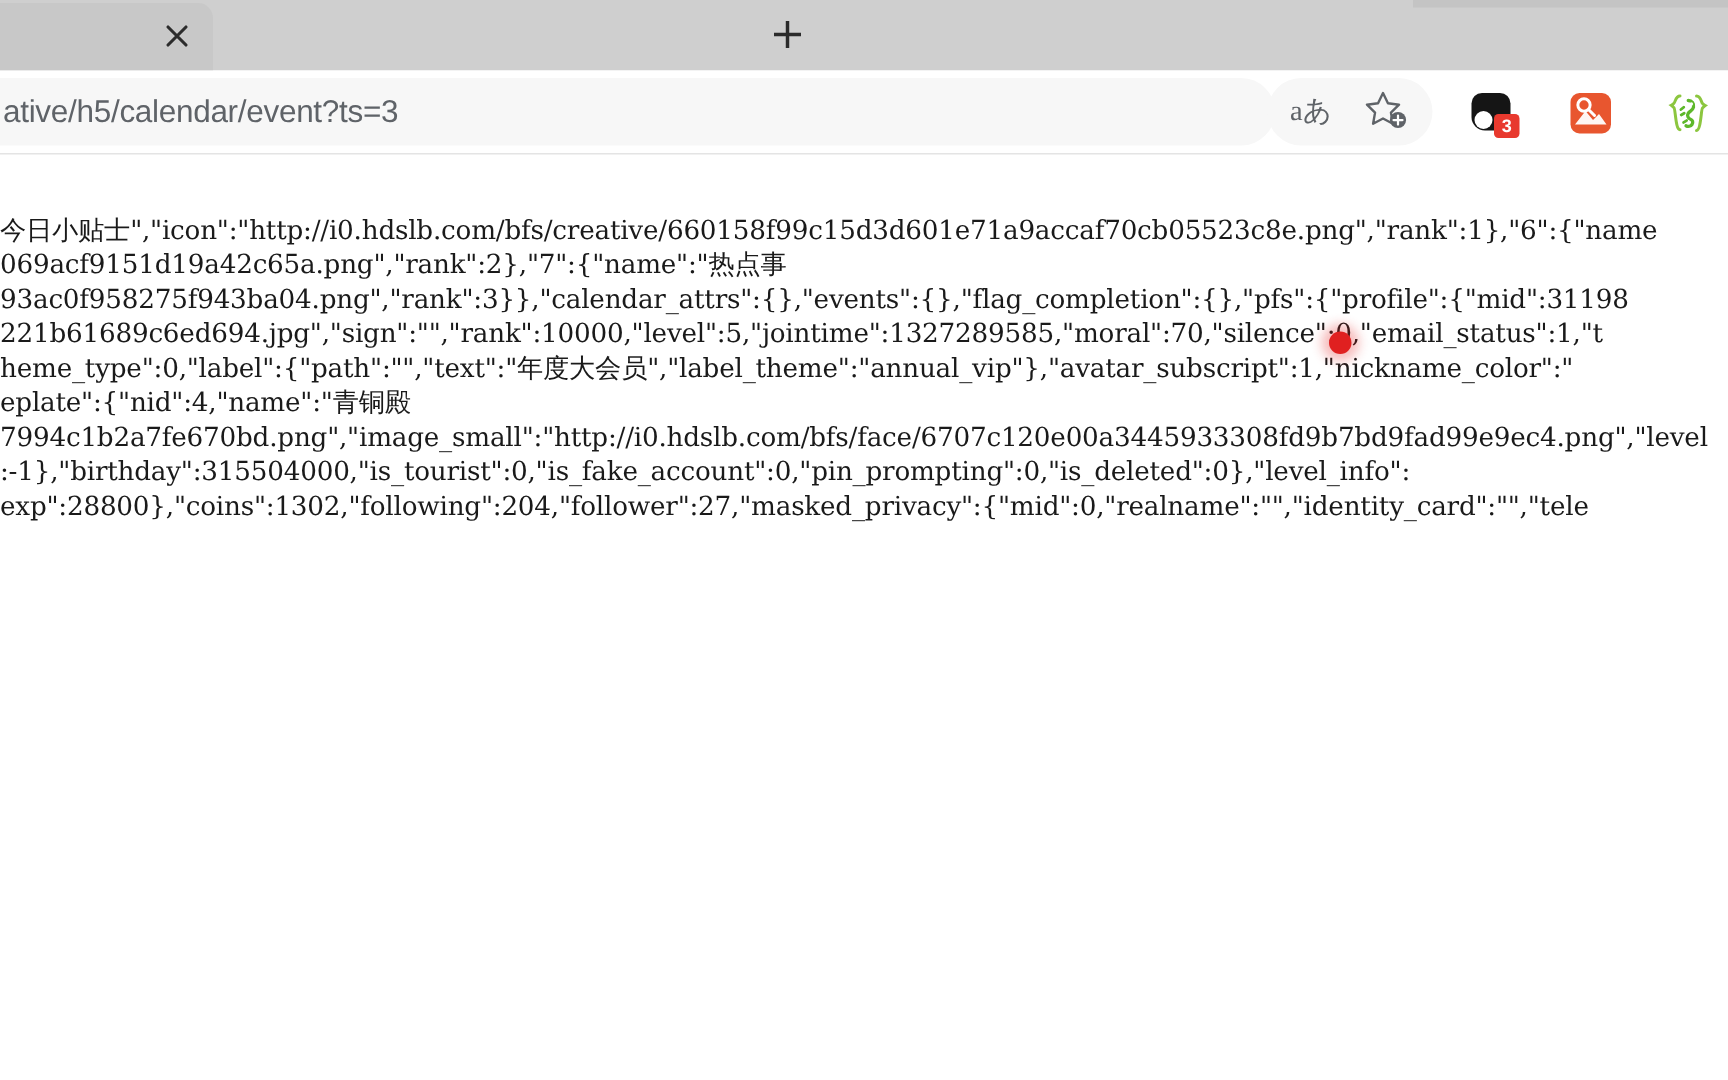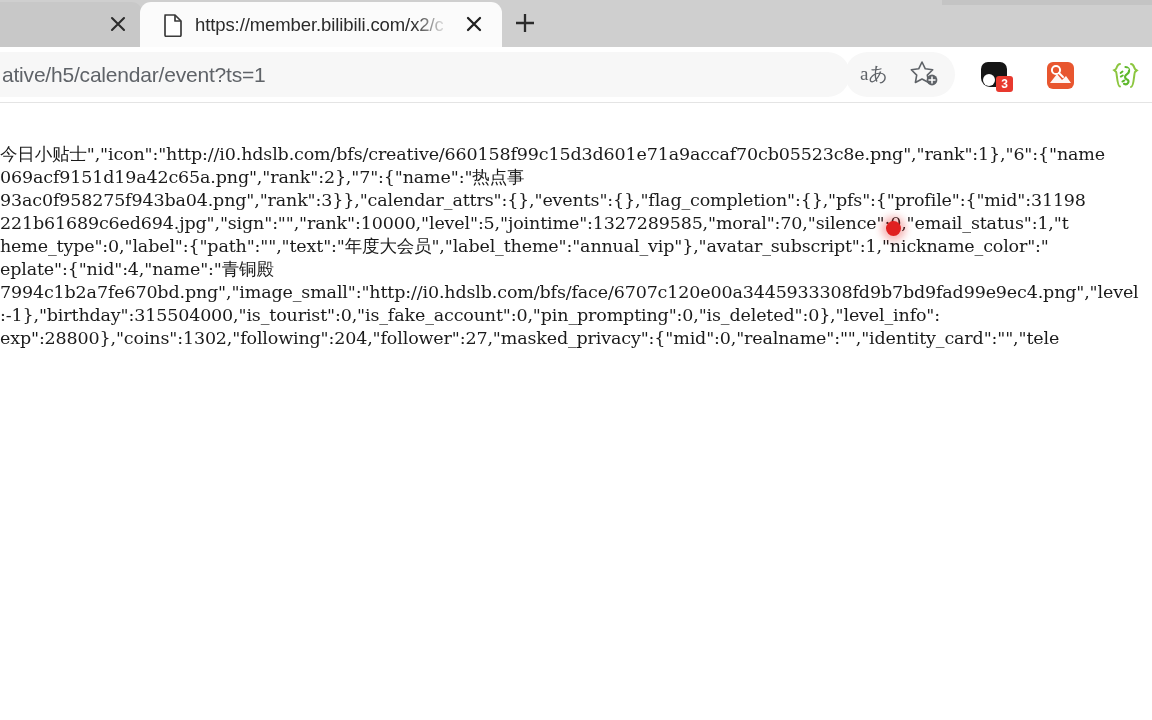--- a/index.html
+++ b/index.html
@@ -280,47 +280,33 @@
     <div class="tabstrip-topshade"></div>
 
     <div class="tab-bg">
       <div class="tab-close">
         <svg width="24" height="24" viewBox="0 0 24 24" aria-hidden="true">
           <path d="M6 6 L18 18 M18 6 L6 18" stroke="#2b2b2b" stroke-width="2.1" stroke-linecap="round" fill="none"></path>
         </svg>
       </div>
     </div>
 
-    <div class="tab-active">
-      <div class="tab-favicon">
-        <svg width="22" height="24" viewBox="0 0 22 24" aria-hidden="true">
-          <path d="M3 2 h10 l6 6 v14 a1.4 1.4 0 0 1 -1.4 1.4 h-13.2 a1.4 1.4 0 0 1 -1.4 -1.4 v-18.6 a1.4 1.4 0 0 1 1.4 -1.4 z" fill="#ffffff" stroke="#3b3b3b" stroke-width="1.7" stroke-linejoin="round"></path>
-          <path d="M13 2 v6 h6" fill="none" stroke="#3b3b3b" stroke-width="1.7" stroke-linejoin="round"></path>
-        </svg>
-      </div>
-      <div class="tab-title">https://member.bilibili.com/x2/c</div>
-      <div class="tab-close">
-        <svg width="24" height="24" viewBox="0 0 24 24" aria-hidden="true">
-          <path d="M6 6 L18 18 M18 6 L6 18" stroke="#222222" stroke-width="2.3" stroke-linecap="round" fill="none"></path>
-        </svg>
-      </div>
-    </div>
 
     <div class="newtab">
       <span>
         <svg width="26" height="26" viewBox="0 0 26 26" aria-hidden="true">
           <path d="M13 4 V22 M4 13 H22" stroke="#2b2b2b" stroke-width="2.3" stroke-linecap="butt" fill="none"></path>
         </svg>
       </span>
     </div>
   </div>
 
   <div class="toolbar">
     <div class="omnibox">
-      <div class="omnibox-text" title="ative/h5/calendar/event?ts=0">ative/h5/calendar/event?ts=1</div>
+      <div class="omnibox-text" title="ative/h5/calendar/event?ts=0">ative/h5/calendar/event?ts=3</div>
     </div>
   </div>
 
   <div class="omni-actions"></div>
 
   <div class="btn-translate">aあ</div>
 
   <div class="btn-bookmark">
     <svg width="32" height="30" viewBox="0 0 32 30" aria-hidden="true">
       <path d="M14 3 l3.3 6.8 7.4 1 -5.4 5.3 1.3 7.4 -6.6 -3.5 -6.6 3.5 1.3 -7.4 -5.4 -5.3 7.4 -1 z" fill="none" stroke="#5f6368" stroke-width="1.6" stroke-linejoin="round"></path>

